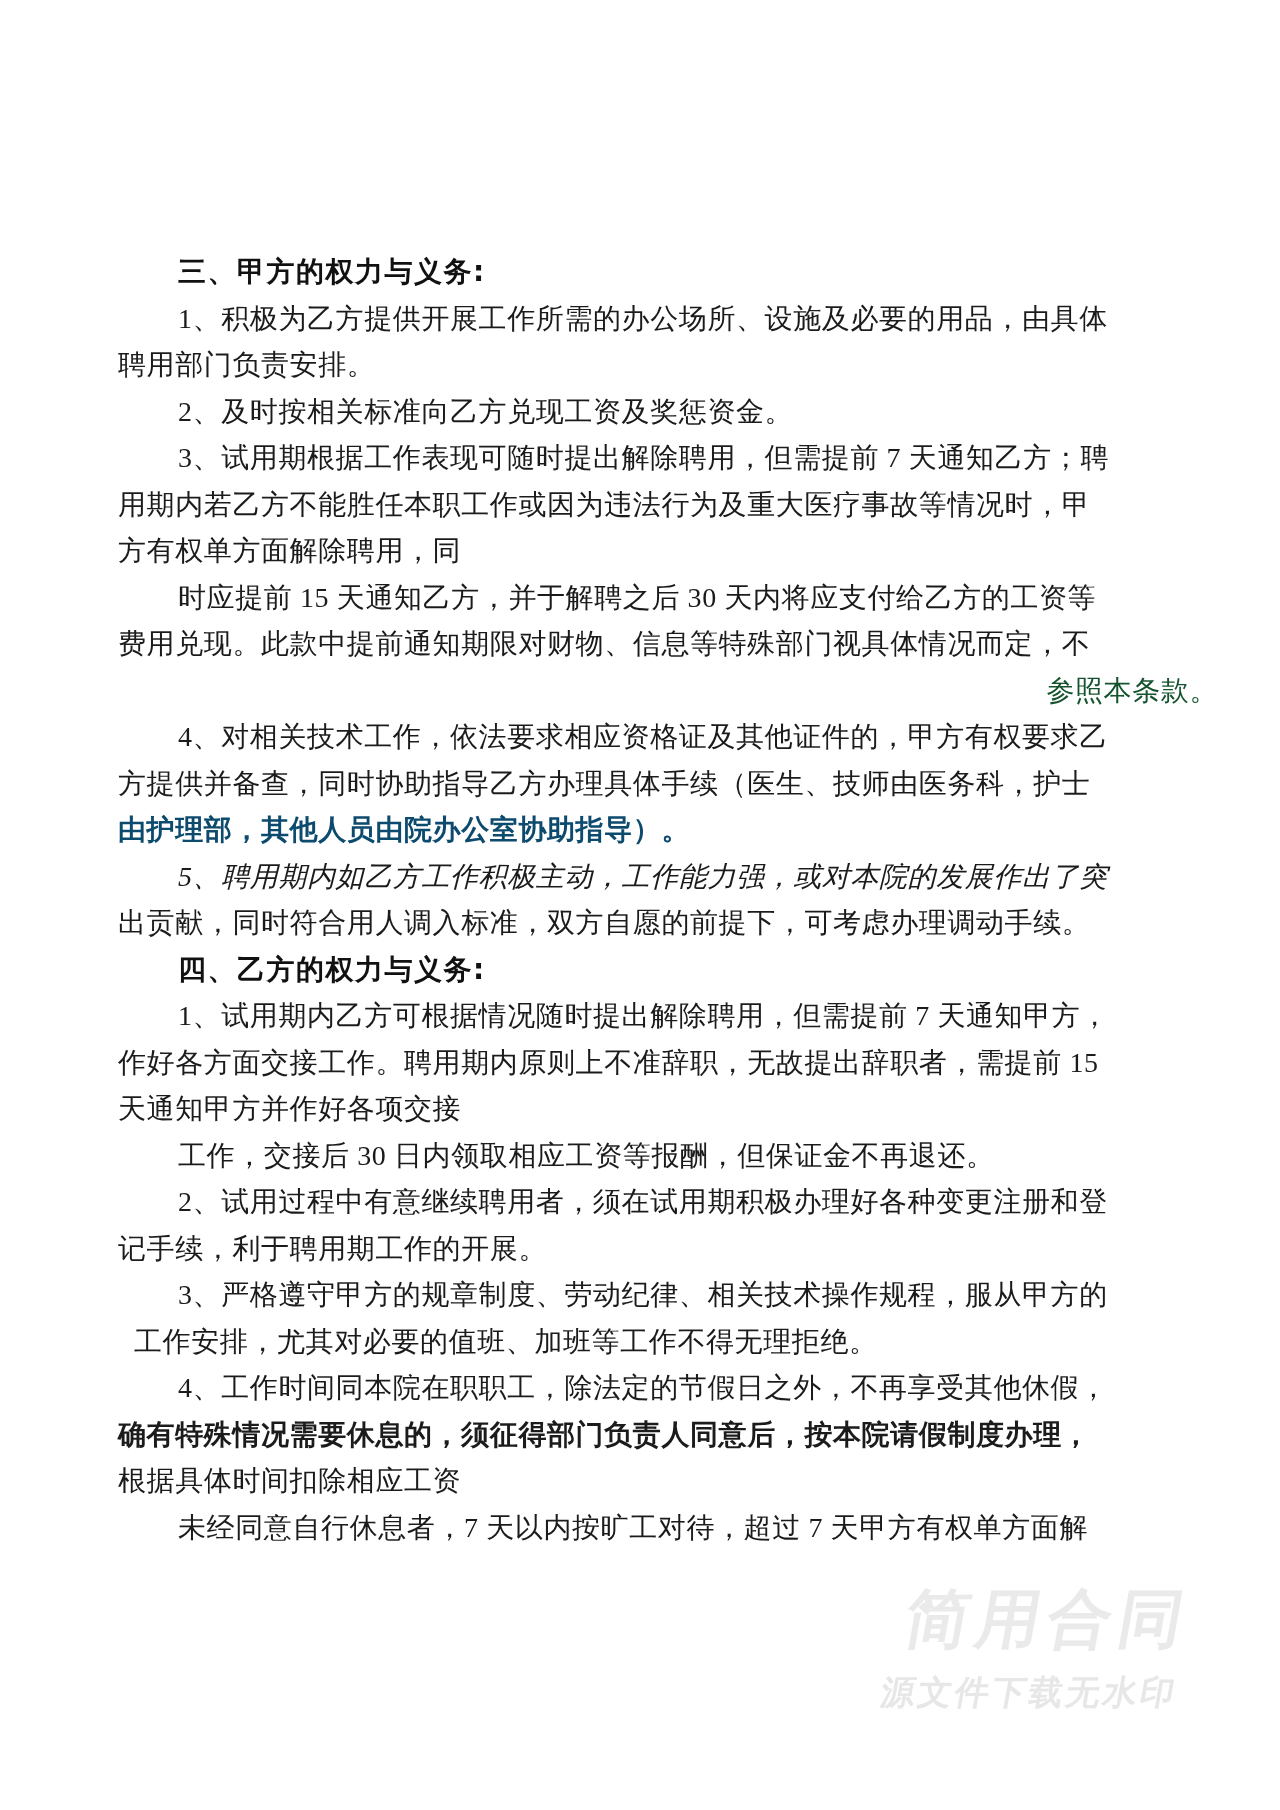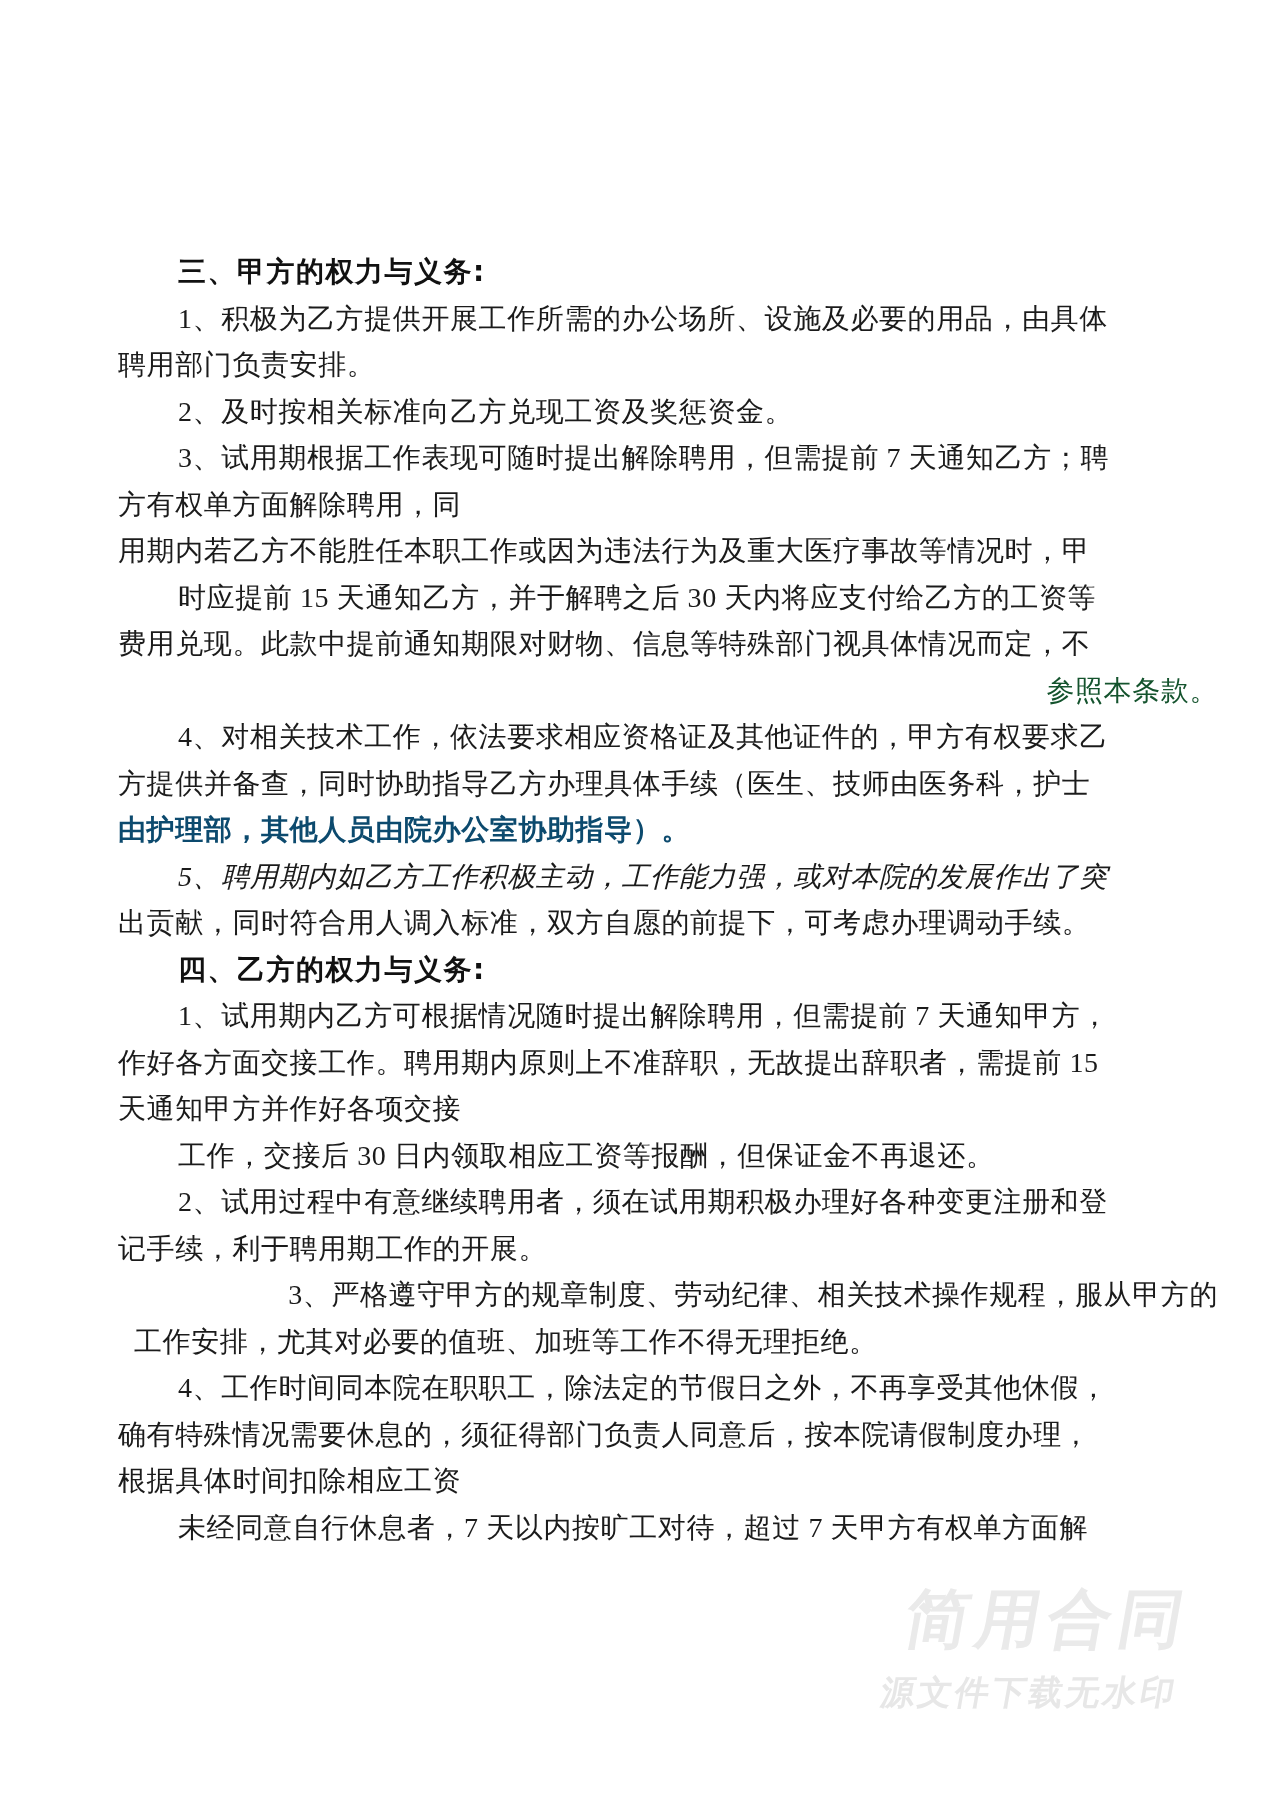--- a/index.html
+++ b/index.html
@@ -61,41 +61,41 @@
 </style>
 </head>
 <body style="background: rgb(255, 255, 255);">
 
 <div class="doc-body">
     <div class="line indent heading" style="color: rgb(17, 17, 17);">三、甲方的权力与义务:</div>
     <div class="line indent" style="color: rgb(27, 27, 27);">1、积极为乙方提供开展工作所需的办公场所、设施及必要的用品，由具体</div>
     <div class="line" style="color: rgb(27, 27, 27);">聘用部门负责安排。</div>
     <div class="line indent" style="color: rgb(27, 27, 27);">2、及时按相关标准向乙方兑现工资及奖惩资金。</div>
     <div class="line indent" style="color: rgb(27, 27, 27);">3、试用期根据工作表现可随时提出解除聘用，但需提前 7 天通知乙方；聘</div>
+    <div class="line" style="color: rgb(27, 27, 27);">用期内若乙方不能胜任本职工作或因为违法行为及重大医疗事故等情况时，甲</div>
     <div class="line" style="color: rgb(27, 27, 27);">方有权单方面解除聘用，同</div>
-    <div class="line" style="color: rgb(27, 27, 27);">用期内若乙方不能胜任本职工作或因为违法行为及重大医疗事故等情况时，甲</div>
     <div class="line indent" style="color: rgb(27, 27, 27);">时应提前 15 天通知乙方，并于解聘之后 30 天内将应支付给乙方的工资等</div>
     <div class="line" style="color: rgb(27, 27, 27);">费用兑现。此款中提前通知期限对财物、信息等特殊部门视具体情况而定，不</div>
     <div class="line" style="color: #14532d; text-align: right;">参照本条款。</div>
     <div class="line indent" style="color: rgb(27, 27, 27);">4、对相关技术工作，依法要求相应资格证及其他证件的，甲方有权要求乙</div>
     <div class="line" style="color: rgb(27, 27, 27);">方提供并备查，同时协助指导乙方办理具体手续（医生、技师由医务科，护士</div>
     <div class="line" style="color: #0c4a6e; font-weight: bold;">由护理部，其他人员由院办公室协助指导）。</div>
     <div class="line indent" style="color: rgb(27, 27, 27); font-style: italic;">5、聘用期内如乙方工作积极主动，工作能力强，或对本院的发展作出了突</div>
     <div class="line" style="color: rgb(27, 27, 27);">出贡献，同时符合用人调入标准，双方自愿的前提下，可考虑办理调动手续。</div>
     <div class="line indent heading" style="color: rgb(17, 17, 17);">四、乙方的权力与义务:</div>
     <div class="line indent" style="color: rgb(27, 27, 27);">1、试用期内乙方可根据情况随时提出解除聘用，但需提前 7 天通知甲方，</div>
     <div class="line" style="color: rgb(27, 27, 27);">作好各方面交接工作。聘用期内原则上不准辞职，无故提出辞职者，需提前 15</div>
     <div class="line" style="color: rgb(27, 27, 27);">天通知甲方并作好各项交接</div>
     <div class="line indent" style="color: rgb(27, 27, 27);">工作，交接后 30 日内领取相应工资等报酬，但保证金不再退还。</div>
     <div class="line indent" style="color: rgb(27, 27, 27);">2、试用过程中有意继续聘用者，须在试用期积极办理好各种变更注册和登</div>
     <div class="line" style="color: rgb(27, 27, 27);">记手续，利于聘用期工作的开展。</div>
-    <div class="line indent" style="color: rgb(27, 27, 27); text-align: right;">3、严格遵守甲方的规章制度、劳动纪律、相关技术操作规程，服从甲方的</div>
+    <div class="line indent" style="color: rgb(27, 27, 27);">3、严格遵守甲方的规章制度、劳动纪律、相关技术操作规程，服从甲方的</div>
     <div class="line" style="color: rgb(27, 27, 27); margin-left: 16px;">工作安排，尤其对必要的值班、加班等工作不得无理拒绝。</div>
     <div class="line indent" style="color: rgb(27, 27, 27);">4、工作时间同本院在职职工，除法定的节假日之外，不再享受其他休假，</div>
-    <div class="line" style="color: rgb(27, 27, 27);">确有特殊情况需要休息的，须征得部门负责人同意后，按本院请假制度办理，</div>
+    <div class="line" style="color: rgb(27, 27, 27); font-weight: bold;">确有特殊情况需要休息的，须征得部门负责人同意后，按本院请假制度办理，</div>
     <div class="line" style="color: rgb(27, 27, 27);">根据具体时间扣除相应工资</div>
     <div class="line indent" style="color: rgb(27, 27, 27);">未经同意自行休息者，7 天以内按旷工对待，超过 7 天甲方有权单方面解</div>
   </div>
 
 <div class="watermark">
   <div class="wm-title" style="color: rgb(234, 234, 234);">简用合同</div>
   <div class="wm-subtitle" style="color: rgb(231, 231, 231);">源文件下载无水印</div>
 </div>
 
 </body></html>

